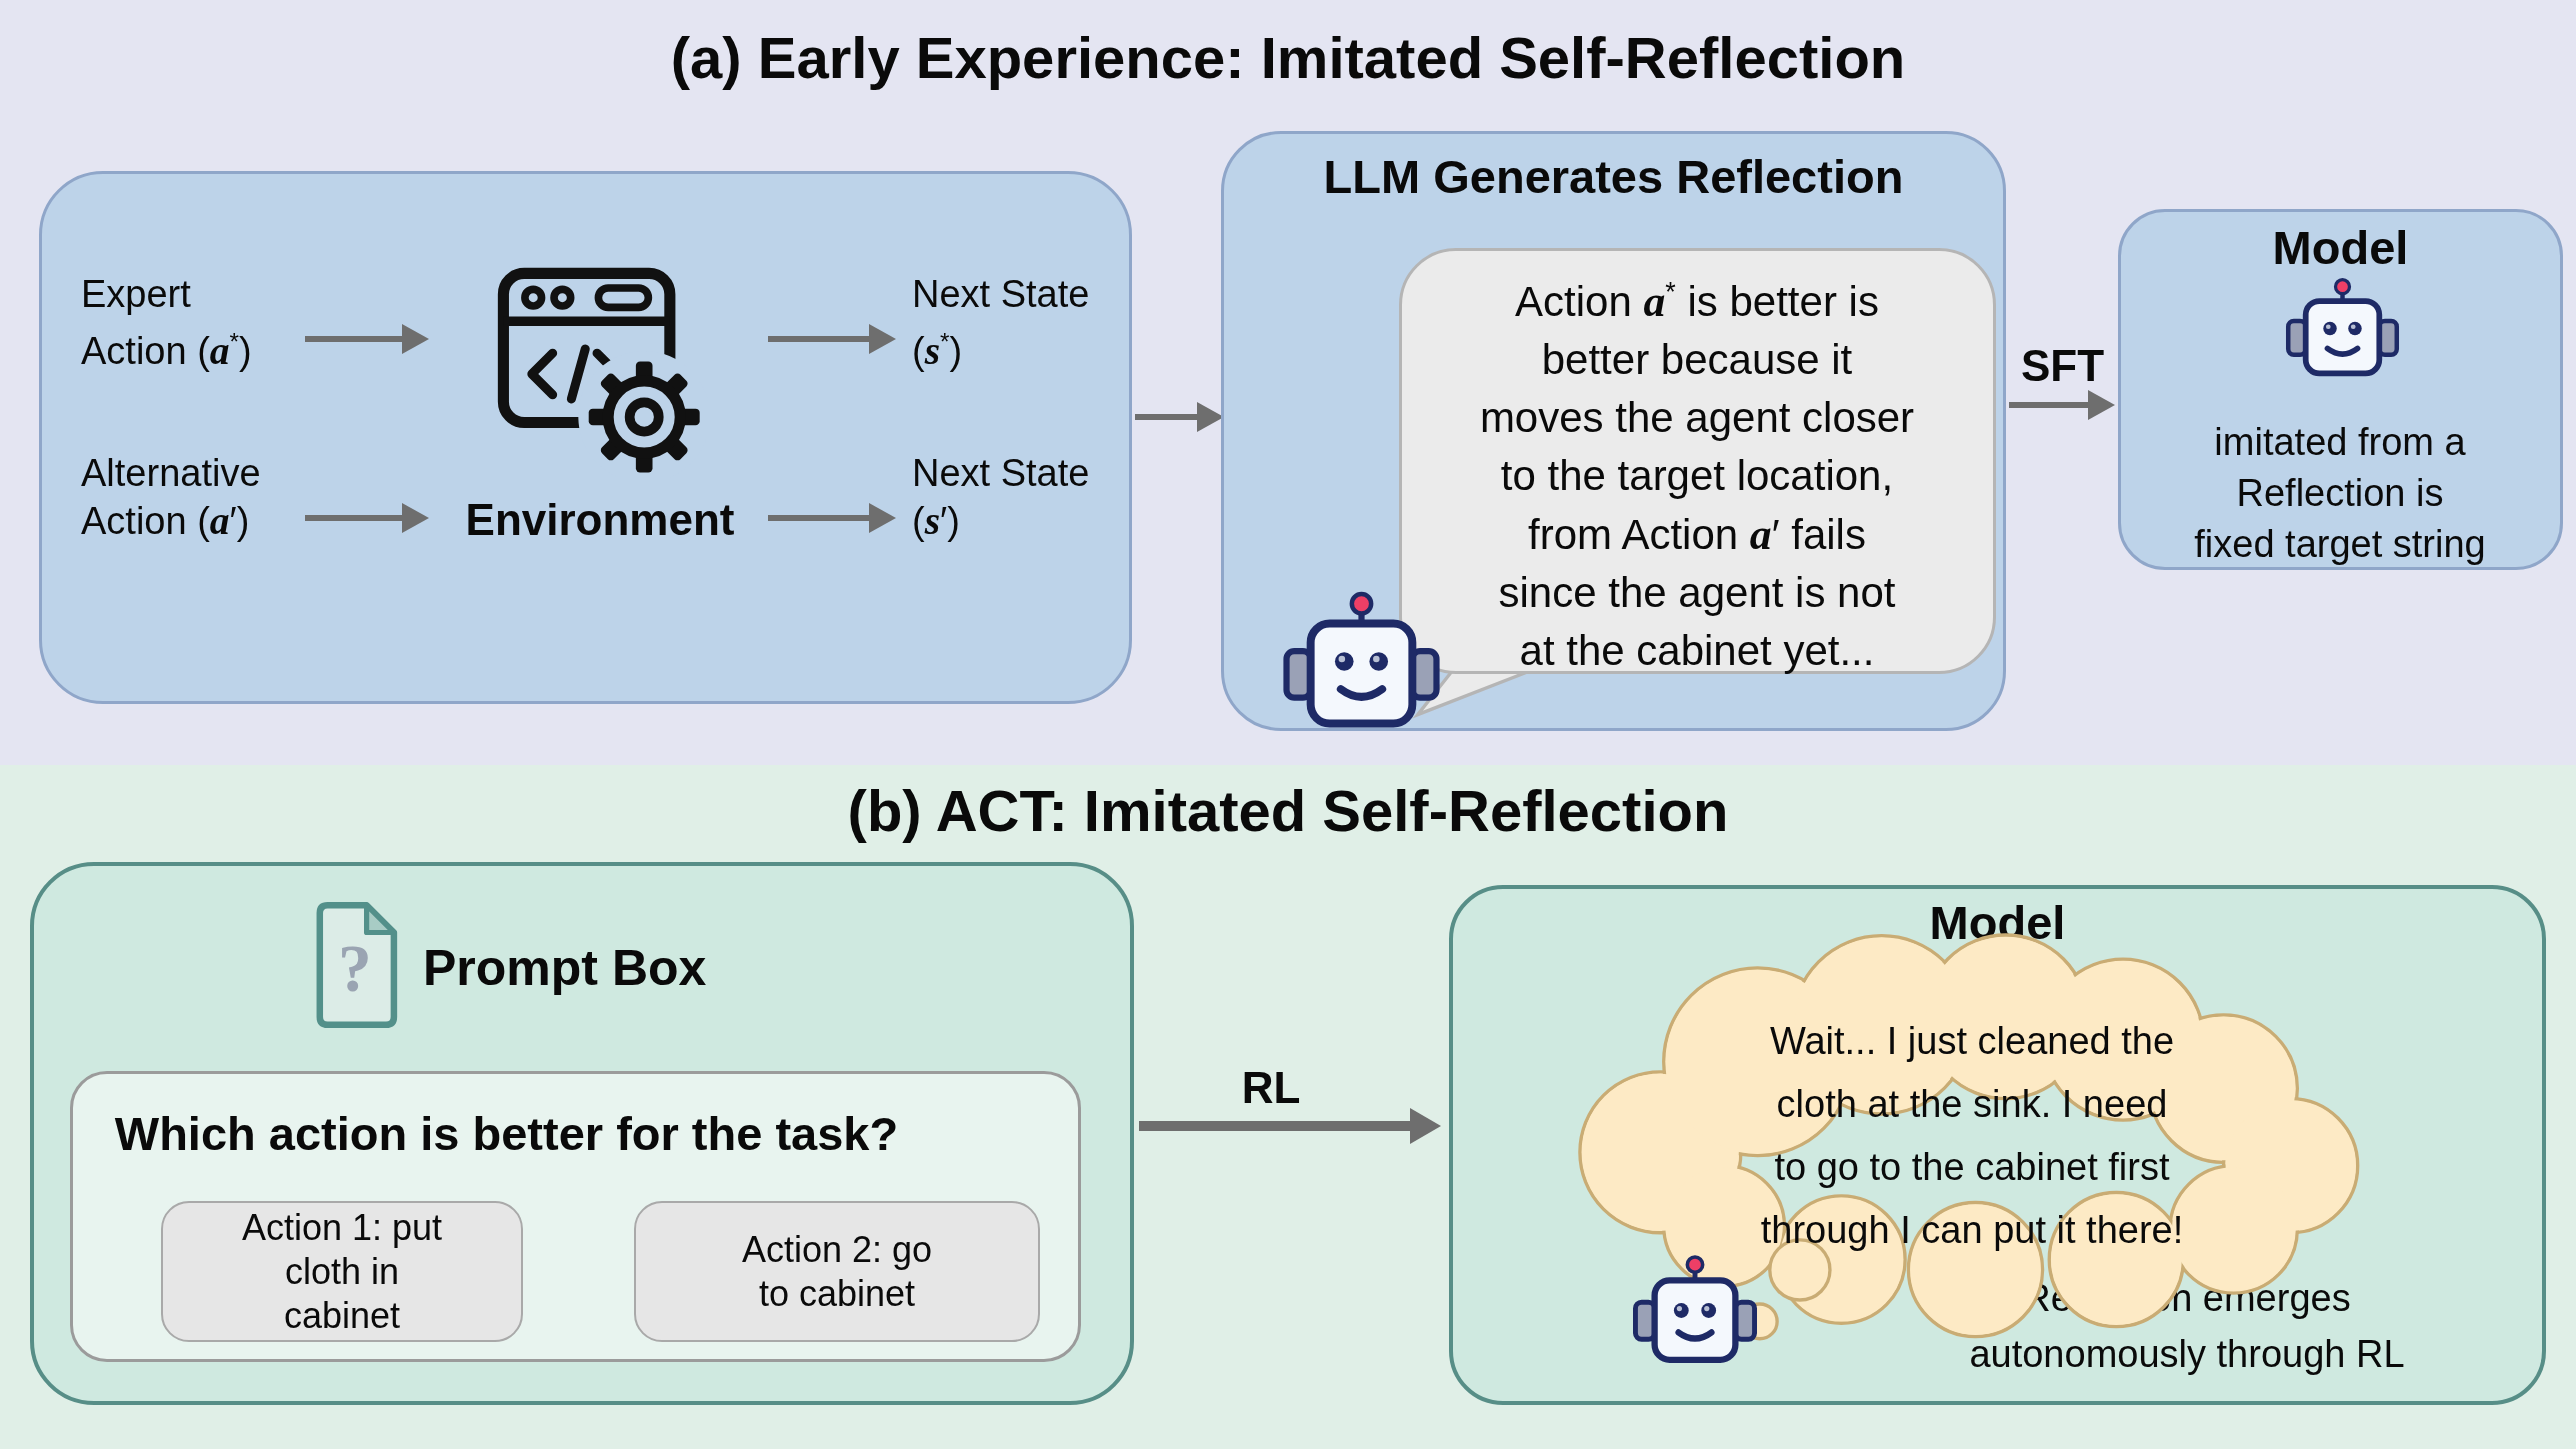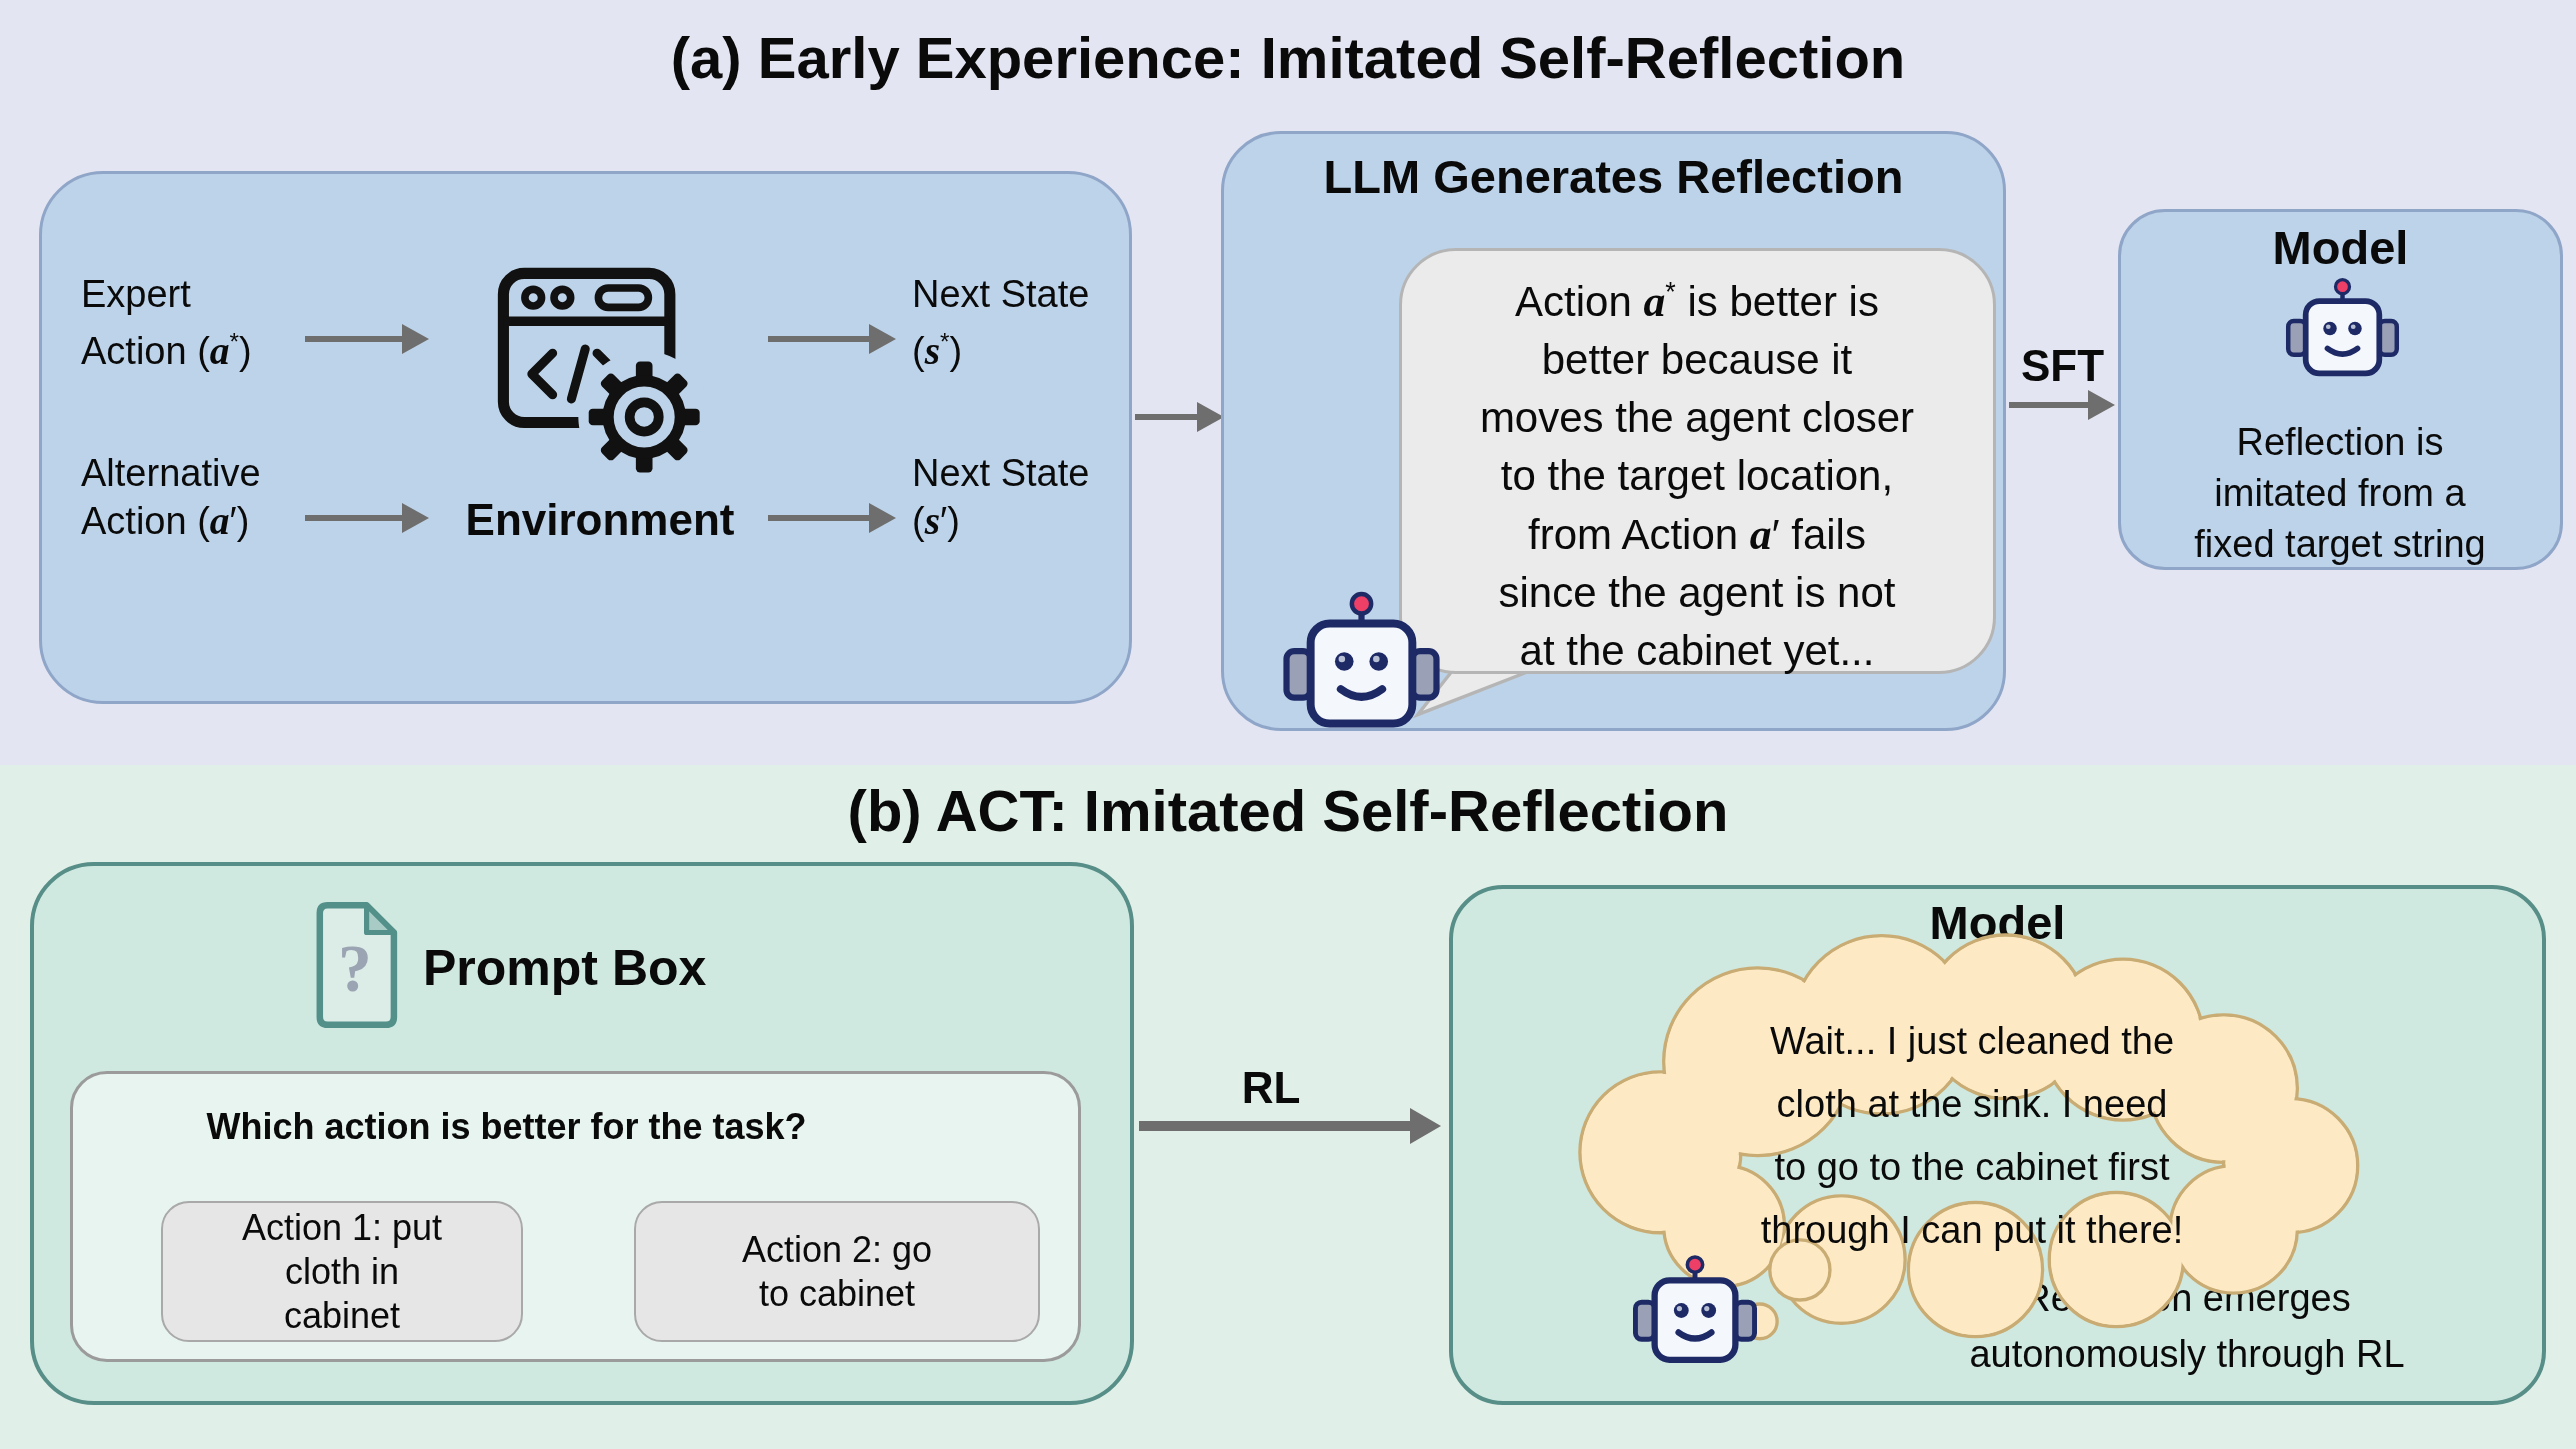--- a/index.html
+++ b/index.html
@@ -64,21 +64,21 @@
                  font-size:42px;line-height:58px;z-index:4;}
   #bubble-tail{left:1409px;top:656px;z-index:2;}
   #robot-a{left:1271px;top:589px;z-index:5;}
 
   #model-a-text{left:2133px;top:417px;width:414px;text-align:center;font-size:38px;line-height:51px;}
   #robot-a3{left:2277px;top:276px;}
 
   #doc-icon{left:312px;top:898px;}
   #inner-q{left:70px;top:1071px;width:1011px;height:291px;background:#e8f4ef;
            border:3.4px solid #9b9b9b;border-radius:37px;box-sizing:border-box;}
-  #q-text{left:70px;top:1106px;width:873px;text-align:center;font-size:36px;font-weight:bold;}
+  #q-text{left:70px;top:1106px;width:873px;text-align:center;font-size:47px;font-weight:bold;}
   .action-box{background:#e6e6e6;border:2.7px solid #a9a9a9;border-radius:28px;box-sizing:border-box;
               text-align:center;font-size:36px;line-height:44px;display:flex;
               flex-direction:column;justify-content:center;}
   #action1{left:161px;top:1201px;width:362px;height:141px;}
   #action2{left:634px;top:1201px;width:406px;height:141px;}
 
   #cloud-svg{left:1543px;top:931px;z-index:1;}
   #cloud-text{left:1630px;top:1010px;width:684px;text-align:center;
               font-size:38px;line-height:63px;z-index:2;}
   #cloud-trail{left:1721px;top:1231px;z-index:1;}
@@ -199,22 +199,22 @@
     <div class="shaft" style="width:79px"></div>
     <div class="head" style="left:79px"></div>
   </div>
 
 <div class="abs blue-box" id="box-a3"></div>
 <div class="abs box-title" id="ttl-a3">Model</div>
 <svg class="abs" id="robot-a3" width="131" height="105" viewBox="0 0 195 156">
     <use href="#robot-sym"></use>
   </svg>
 <div class="abs" id="model-a-text">
+    <div>imitated from a</div>
     <div>Reflection is</div>
-    <div>imitated from a</div>
     <div>fixed target string</div>
   </div>
 
 <div class="abs teal-box" id="box-b1"></div>
 <svg class="abs" id="doc-icon" width="91" height="134" viewBox="0 0 70 100">
   <path d="M12 4 H42 L63 25 V90 Q63 96 57 96 H12 Q6 96 6 90 V10 Q6 4 12 4 Z" fill="#dcece7" stroke="#53908a" stroke-width="5" stroke-linejoin="round"></path>
   <path d="M42 4 L42 25 H63 Z" fill="#a8ccc5" stroke="#53908a" stroke-width="4" stroke-linejoin="round"></path>
   <text x="33" y="70" text-anchor="middle" font-family="Liberation Serif, serif" font-weight="bold" font-size="52" fill="#9aa4b2">?</text>
 </svg>
 <div class="abs box-title" id="ttl-b1">Prompt Box</div>

